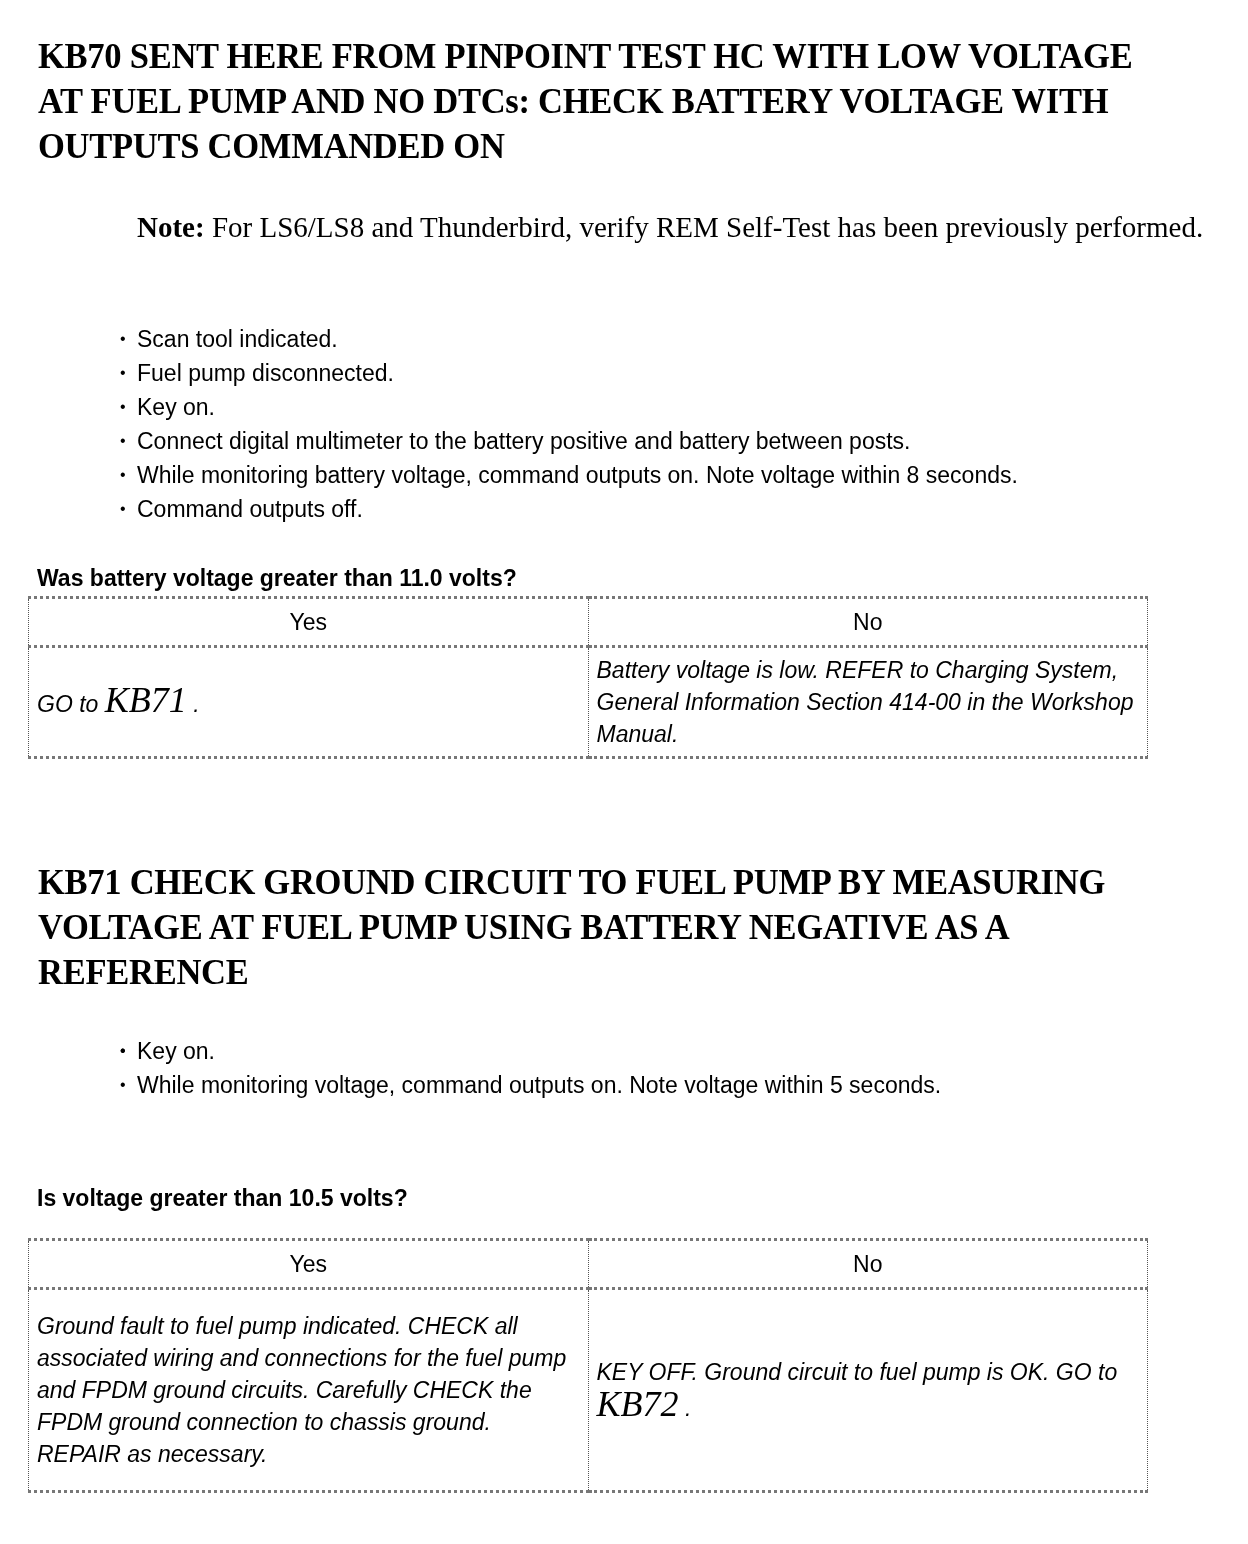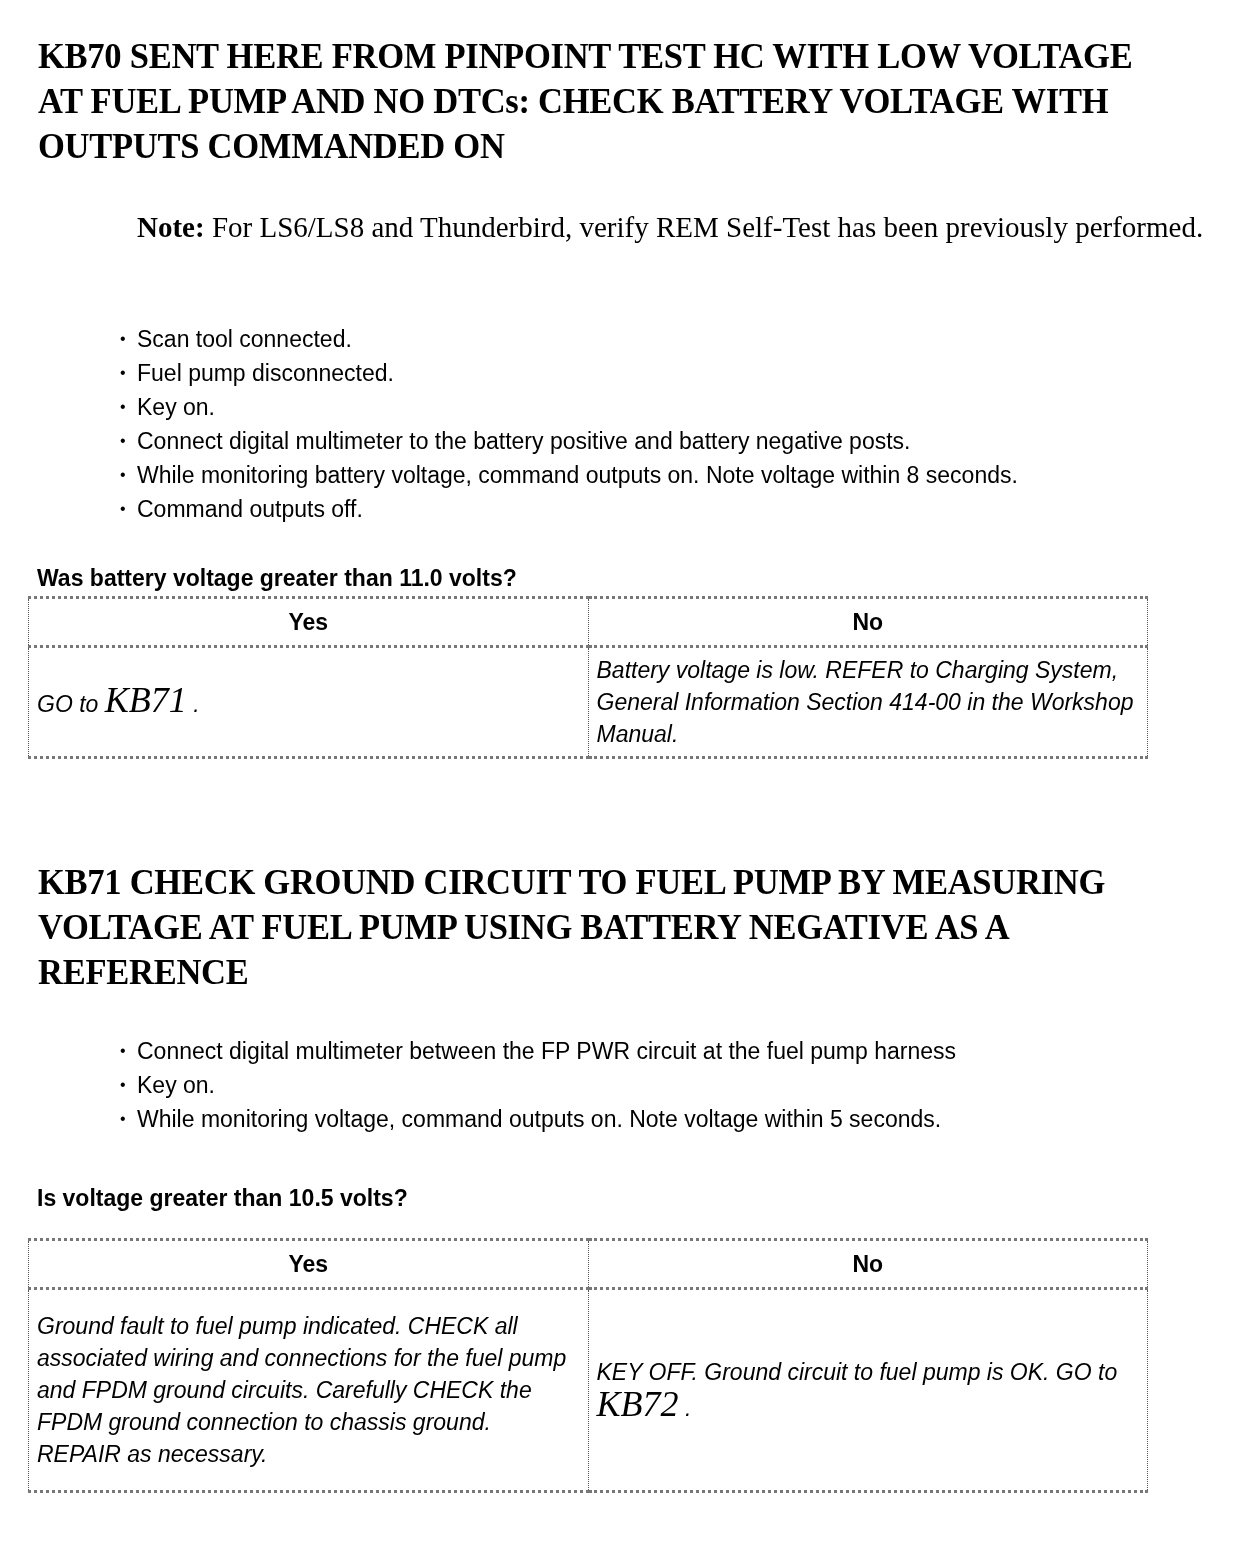--- a/index.html
+++ b/index.html
@@ -95,44 +95,44 @@
     #kb71-table { top: 1238px; }
     table.result th, table.result td {
       border: 1px dotted #555555;
       border-top: 3px dotted #777777;
       vertical-align: middle;
       padding: 0 8px;
       width: 50%;
     }
     table.result tr:last-child td { border-bottom: 3px dotted #777777; font-style: italic; }
     table.result th {
-      font-weight: bold;
+      font-weight: normal;
       text-align: center;
       height: 46px;
     }
     table.result td { text-align: left; }
     #kb70-table td { height: 108px; }
     #kb71-table td { height: 200px; }
     .ref {
       font-family: "Liberation Serif", serif;
       font-size: 36px;
     }
   </style>
 </head>
 <body>
 
 <h1 id="kb70-heading" class="heading">KB70 SENT HERE FROM PINPOINT TEST HC WITH LOW VOLTAGE AT FUEL PUMP AND NO DTCs: CHECK BATTERY VOLTAGE WITH OUTPUTS COMMANDED ON</h1>
 
 <p class="note"><b>Note:</b><span> For LS6/LS8 and Thunderbird, verify REM Self-Test has been previously performed.</span></p>
 
 <ul id="kb70-steps" class="steps">
-  <li><span class="bullet">•</span><span>Scan tool connected.</span></li>
+  <li><span class="bullet">•</span><span>Scan tool indicated.</span></li>
   <li><span class="bullet">•</span><span>Fuel pump disconnected.</span></li>
   <li><span class="bullet">•</span><span>Key on.</span></li>
-  <li><span class="bullet">•</span><span>Connect digital multimeter to the battery positive and battery negative posts.</span></li>
+  <li><span class="bullet">•</span><span>Connect digital multimeter to the battery positive and battery between posts.</span></li>
   <li><span class="bullet">•</span><span>While monitoring battery voltage, command outputs on. Note voltage within 8 seconds.</span></li>
   <li><span class="bullet">•</span><span>Command outputs off.</span></li>
 </ul>
 
 <p id="kb70-question" class="question">Was battery voltage greater than 11.0 volts?</p>
 
 <table id="kb70-table" class="result">
   <tbody>
       <tr>
     <th>Yes</th>
@@ -141,21 +141,21 @@
   <tr>
     <td><span>GO to </span><span class="ref">KB71</span><span> .</span></td>
     <td>Battery voltage is low. REFER to Charging System, General Information Section 414-00 in the Workshop Manual.</td>
   </tr>
 </tbody>
   </table>
 
 <h1 id="kb71-heading" class="heading">KB71 CHECK GROUND CIRCUIT TO FUEL PUMP BY MEASURING VOLTAGE AT FUEL PUMP USING BATTERY NEGATIVE AS A REFERENCE</h1>
 
 <ul id="kb71-steps" class="steps">
-  <li><span class="bullet">•</span><span>Connect digital multimeter between the FP PWR circuit at the fuel pump harness</span></li>
+  <li><span class="bullet">•</span></li>
   <li><span class="bullet">•</span><span>Key on.</span></li>
   <li><span class="bullet">•</span><span>While monitoring voltage, command outputs on. Note voltage within 5 seconds.</span></li>
 </ul>
 
 <p id="kb71-question" class="question">Is voltage greater than 10.5 volts?</p>
 
 <table id="kb71-table" class="result">
   <tbody>
       <tr>
     <th>Yes</th>

